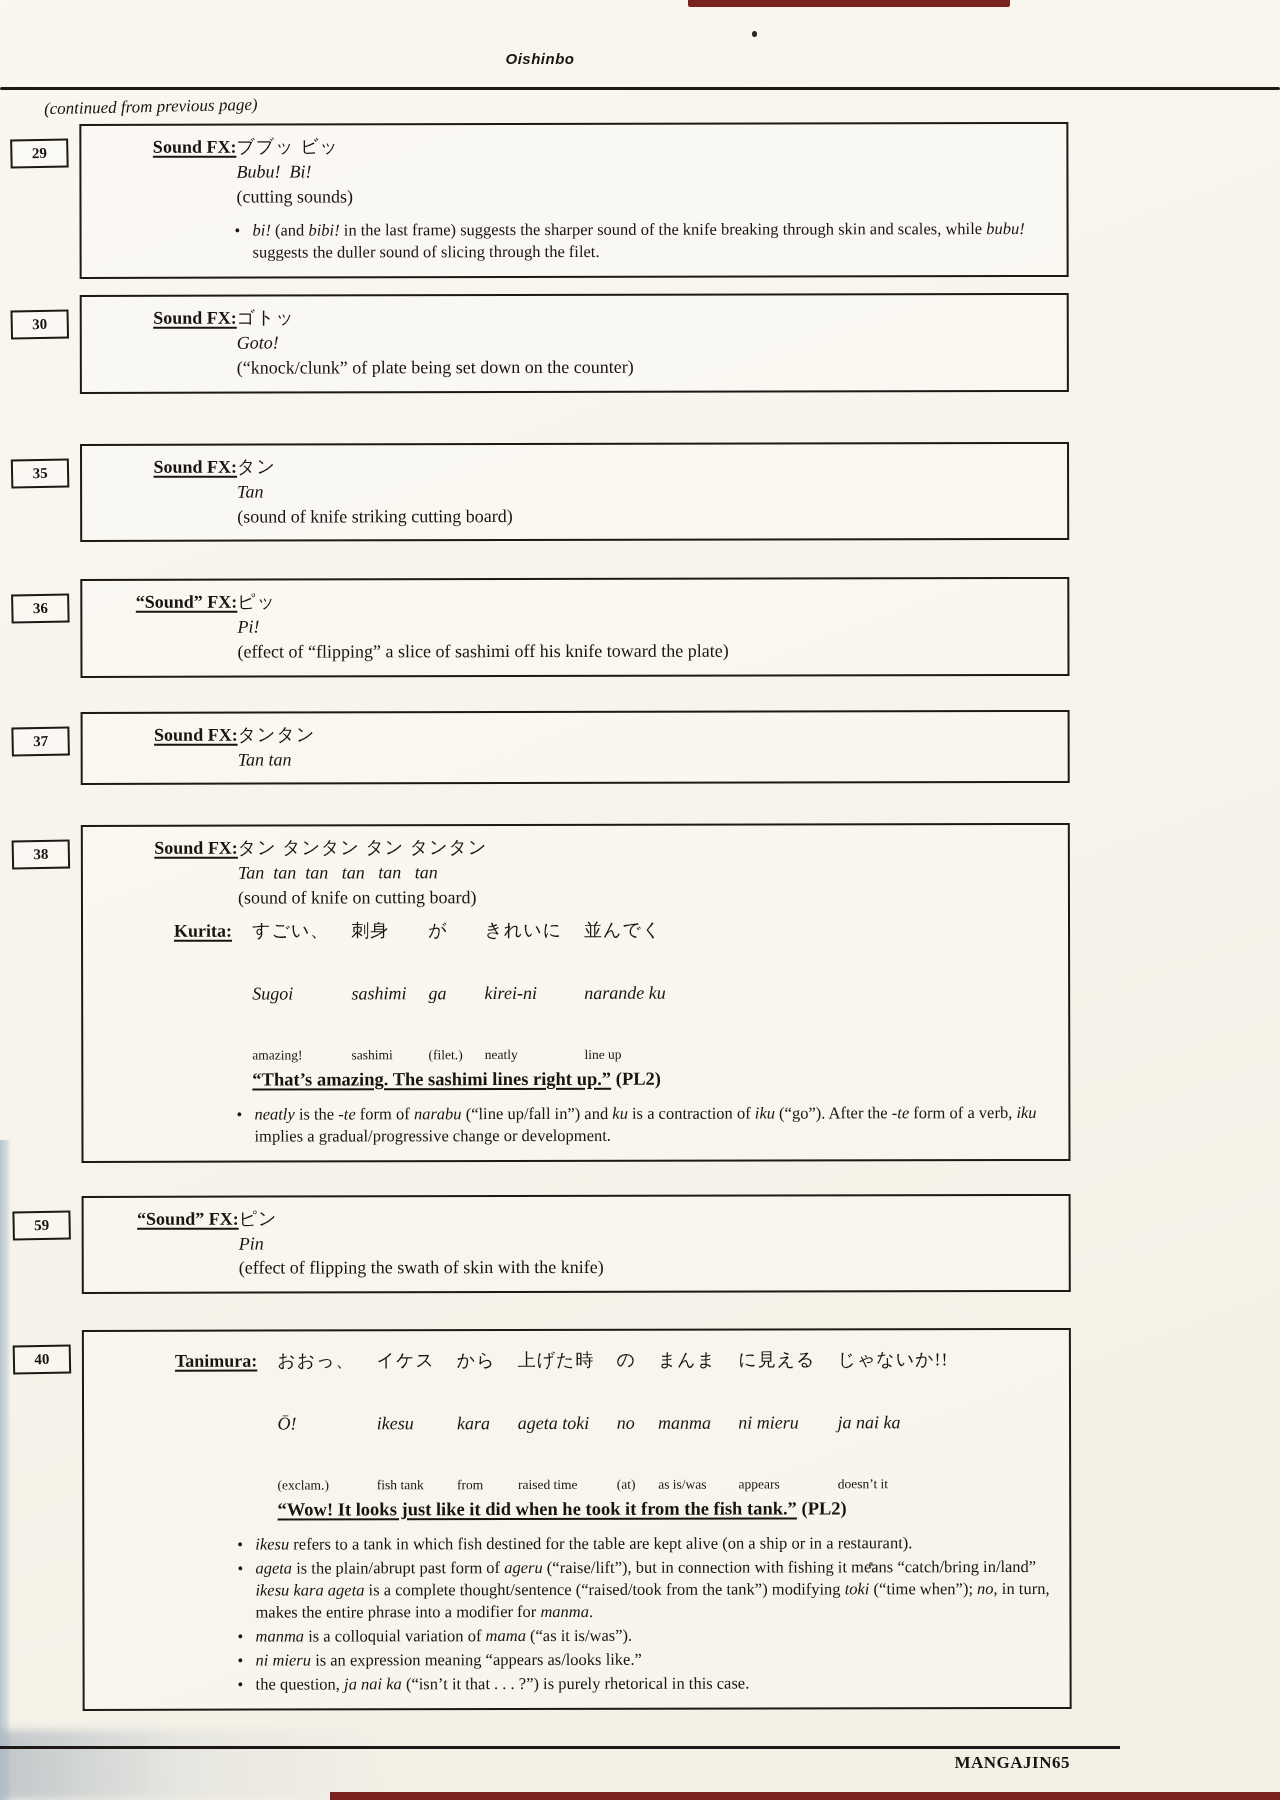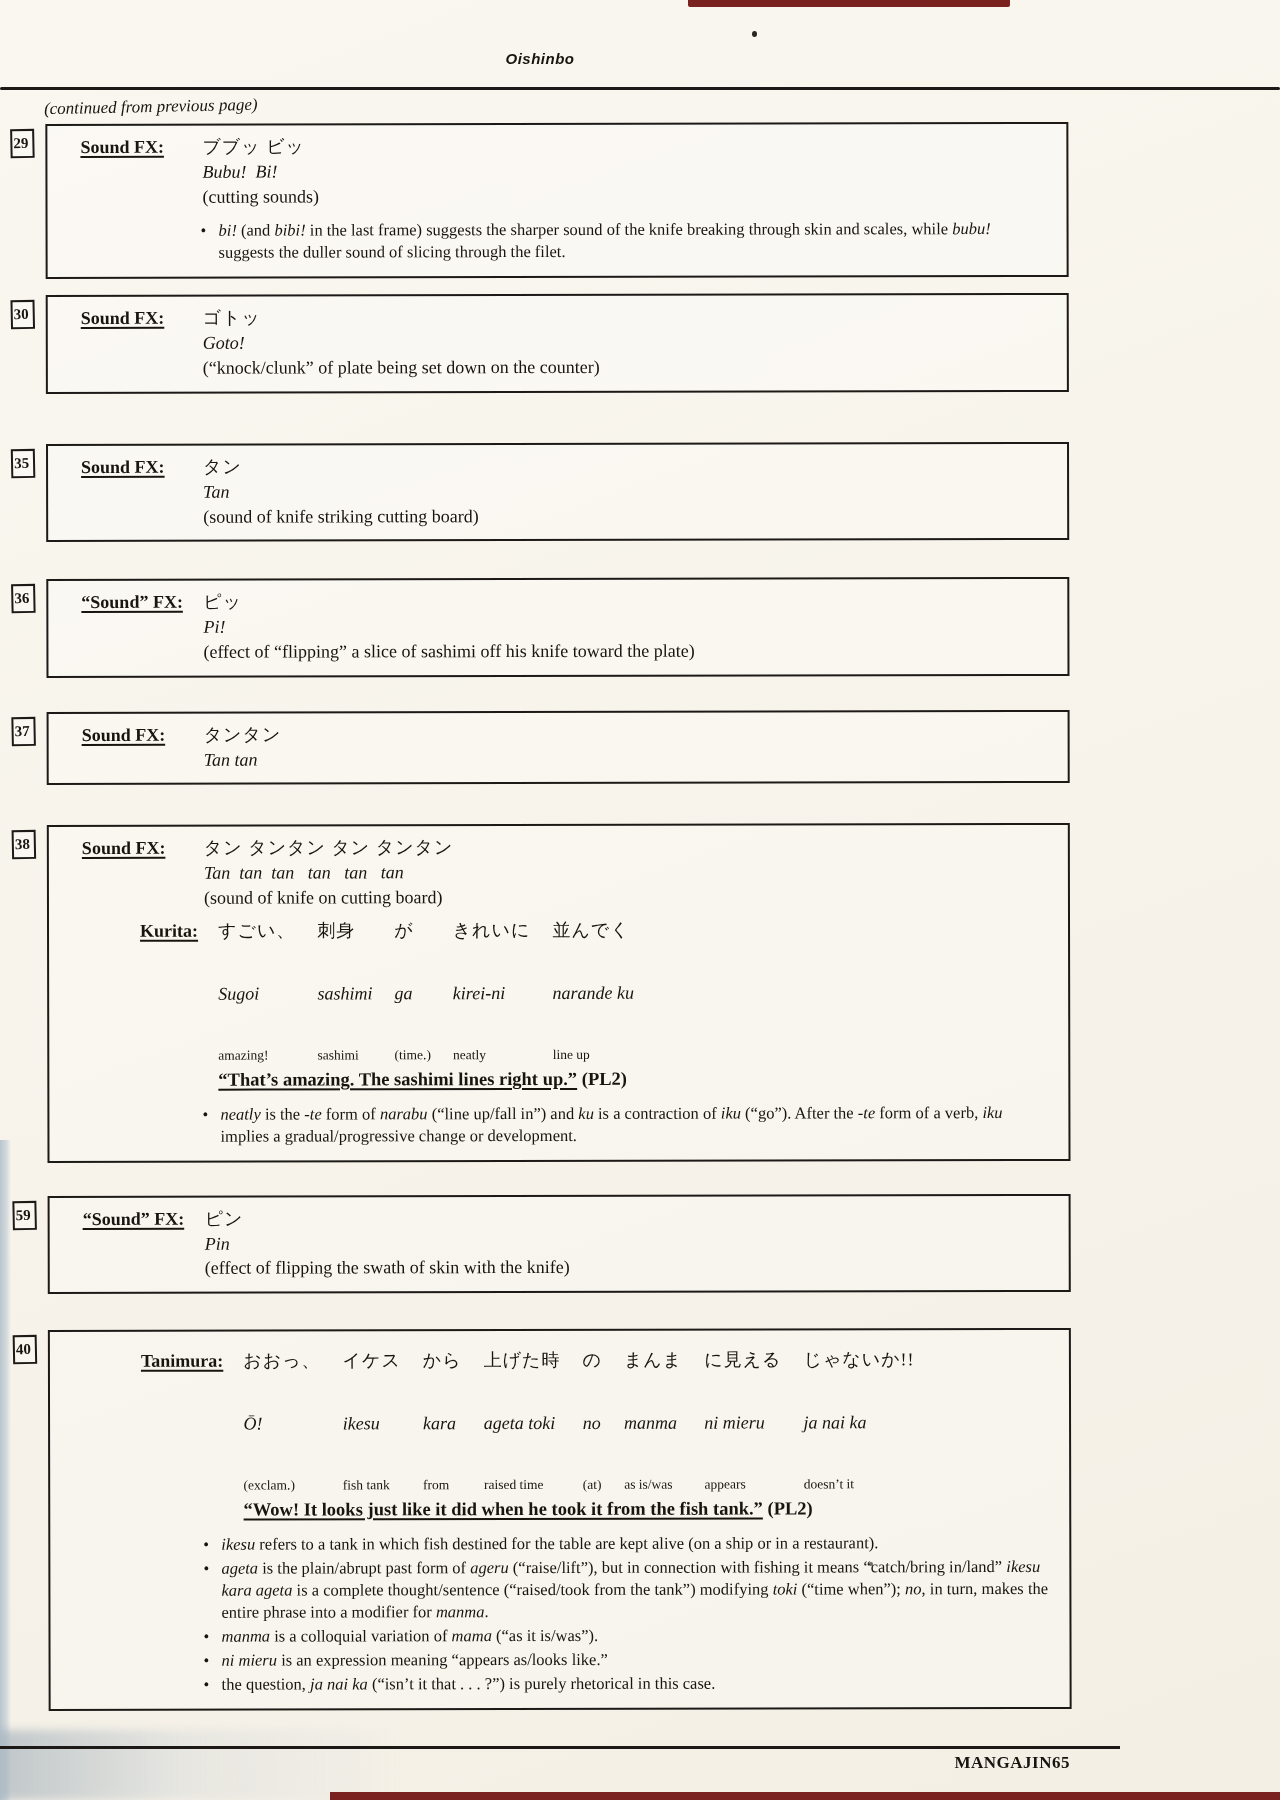--- a/index.html
+++ b/index.html
@@ -30,29 +30,29 @@
   
   .entries{position:absolute;top:123px;left:12px;width:1058px;transform:rotate(-0.12deg);}
   .entry{display:flex;align-items:flex-start;}
   .entry:nth-child(1){margin-bottom:16px;}
   .entry:nth-child(2){margin-bottom:50px;}
   .entry:nth-child(3){margin-bottom:37px;}
   .entry:nth-child(4){margin-bottom:34px;}
   .entry:nth-child(5){margin-bottom:40px;}
   .entry:nth-child(6){margin-bottom:33px;}
   .entry:nth-child(7){margin-bottom:36px;}
-  .badge{flex:none;min-width:18px;padding:3px 1px 2px;border:2px solid #1c1916;margin-top:5px;
-    text-align:left;font-weight:bold;font-size:15px;line-height:1.3;background:rgba(255,255,255,.3);
+  .badge{flex:none;min-width:18px;padding:3px 18px 2px;border:2px solid #1c1916;margin-top:15px;
+    text-align:center;font-weight:bold;font-size:15px;line-height:1.3;background:rgba(255,255,255,.3);
     transform:rotate(-1deg);}
   .box{flex:1;border:2px solid #1c1916;margin-left:11px;padding:9px 18px 11px 33px;background:rgba(255,255,255,.28);}
 
   .line{display:flex;margin-bottom:4px;}
   .line:last-child{margin-bottom:0;}
   .lbl{flex:none;font-weight:bold;font-size:18px;line-height:1.4;
-    text-decoration:underline;text-underline-offset:3px;text-decoration-thickness:1.5px;}
+    text-decoration:underline;text-underline-offset:3px;text-decoration-thickness:1.5px;text-align:right;}
   .line.fx .lbl{width:122px;}
   .line.speech{margin-top:8px;}
   .line.speech .lbl{margin-left:58px;margin-right:20px;}
   .content{flex:1;min-width:0;}
   .jp{font-size:18px;line-height:1.38;letter-spacing:1px;}
   .rom{font-size:18px;line-height:1.38;font-style:italic;white-space:pre-wrap;}
   .note{font-size:18px;line-height:1.38;}
 
   .words{display:flex;flex-wrap:wrap;}
   .word{display:inline-flex;flex-direction:column;margin-right:22px;vertical-align:top;gap:40px;}
@@ -177,21 +177,21 @@
                 <span class="wgloss">amazing!</span>
               </span>
               <span class="word">
                 <span class="wjp">刺身</span>
                 <span class="wrom">sashimi</span>
                 <span class="wgloss">sashimi</span>
               </span>
               <span class="word">
                 <span class="wjp">が</span>
                 <span class="wrom">ga</span>
-                <span class="wgloss">(time.)</span>
+                <span class="wgloss">(filet.)</span>
               </span>
               <span class="word">
                 <span class="wjp">きれいに</span>
                 <span class="wrom">kirei-ni</span>
                 <span class="wgloss">neatly</span>
               </span>
               <span class="word">
                 <span class="wjp">並んでく</span>
                 <span class="wrom">narande ku</span>
                 <span class="wgloss">line up</span>

